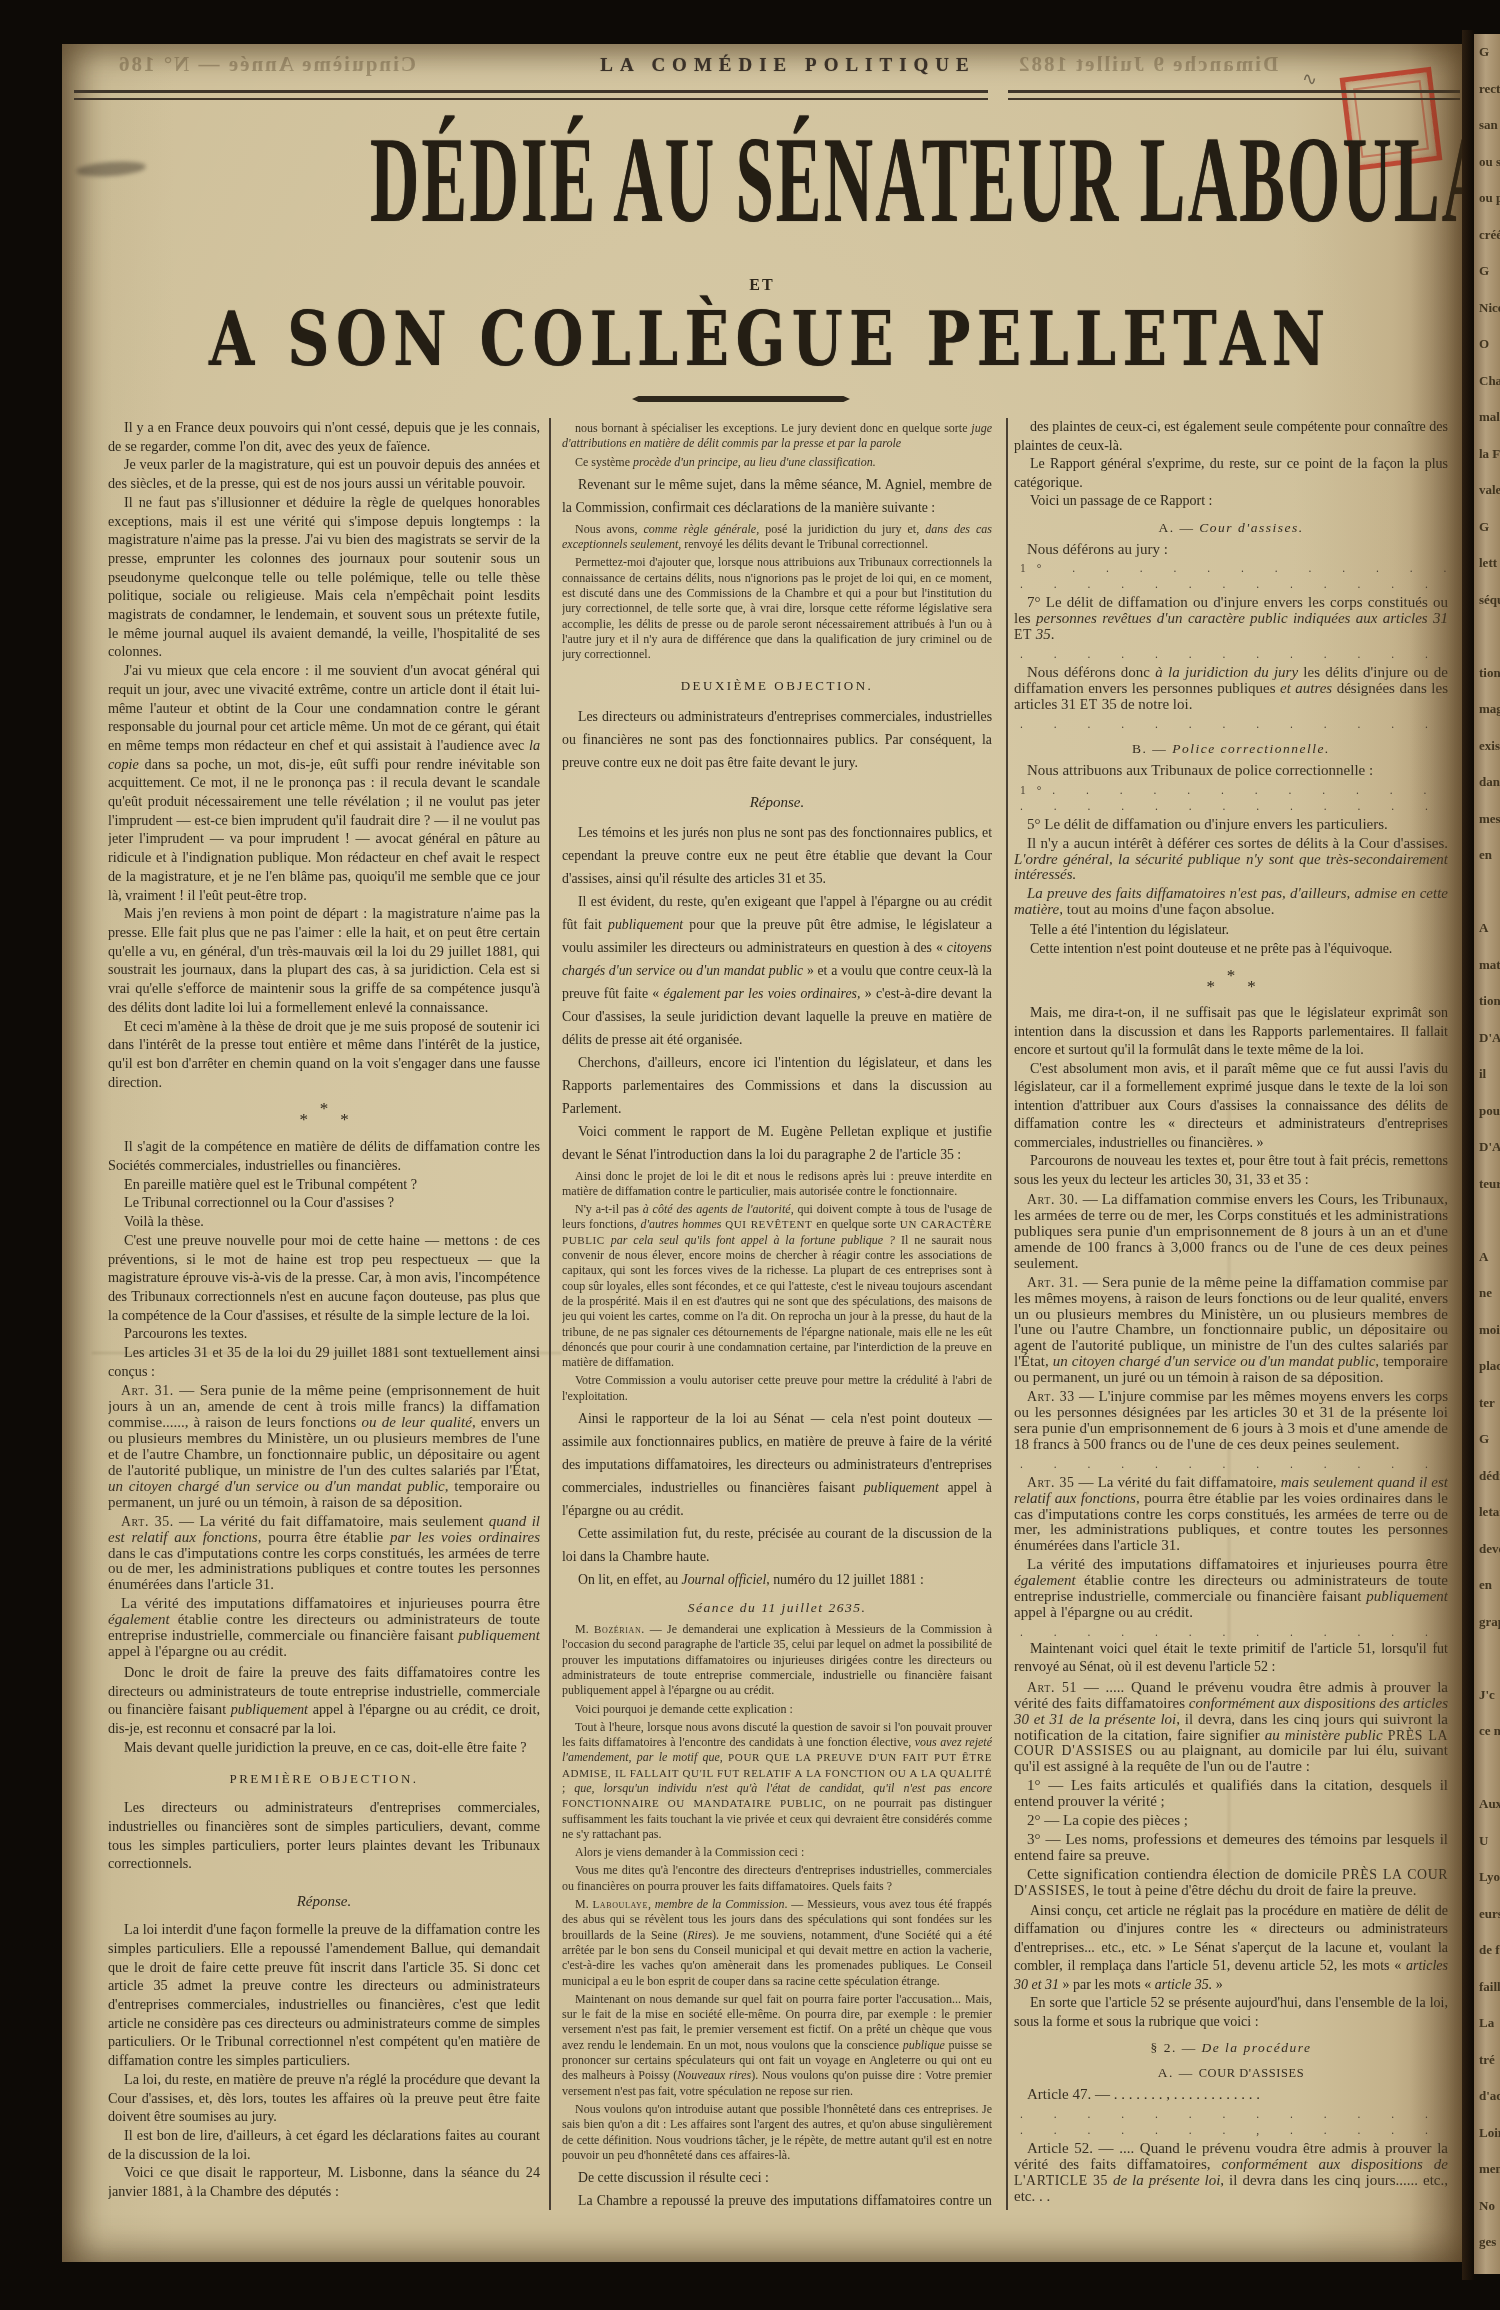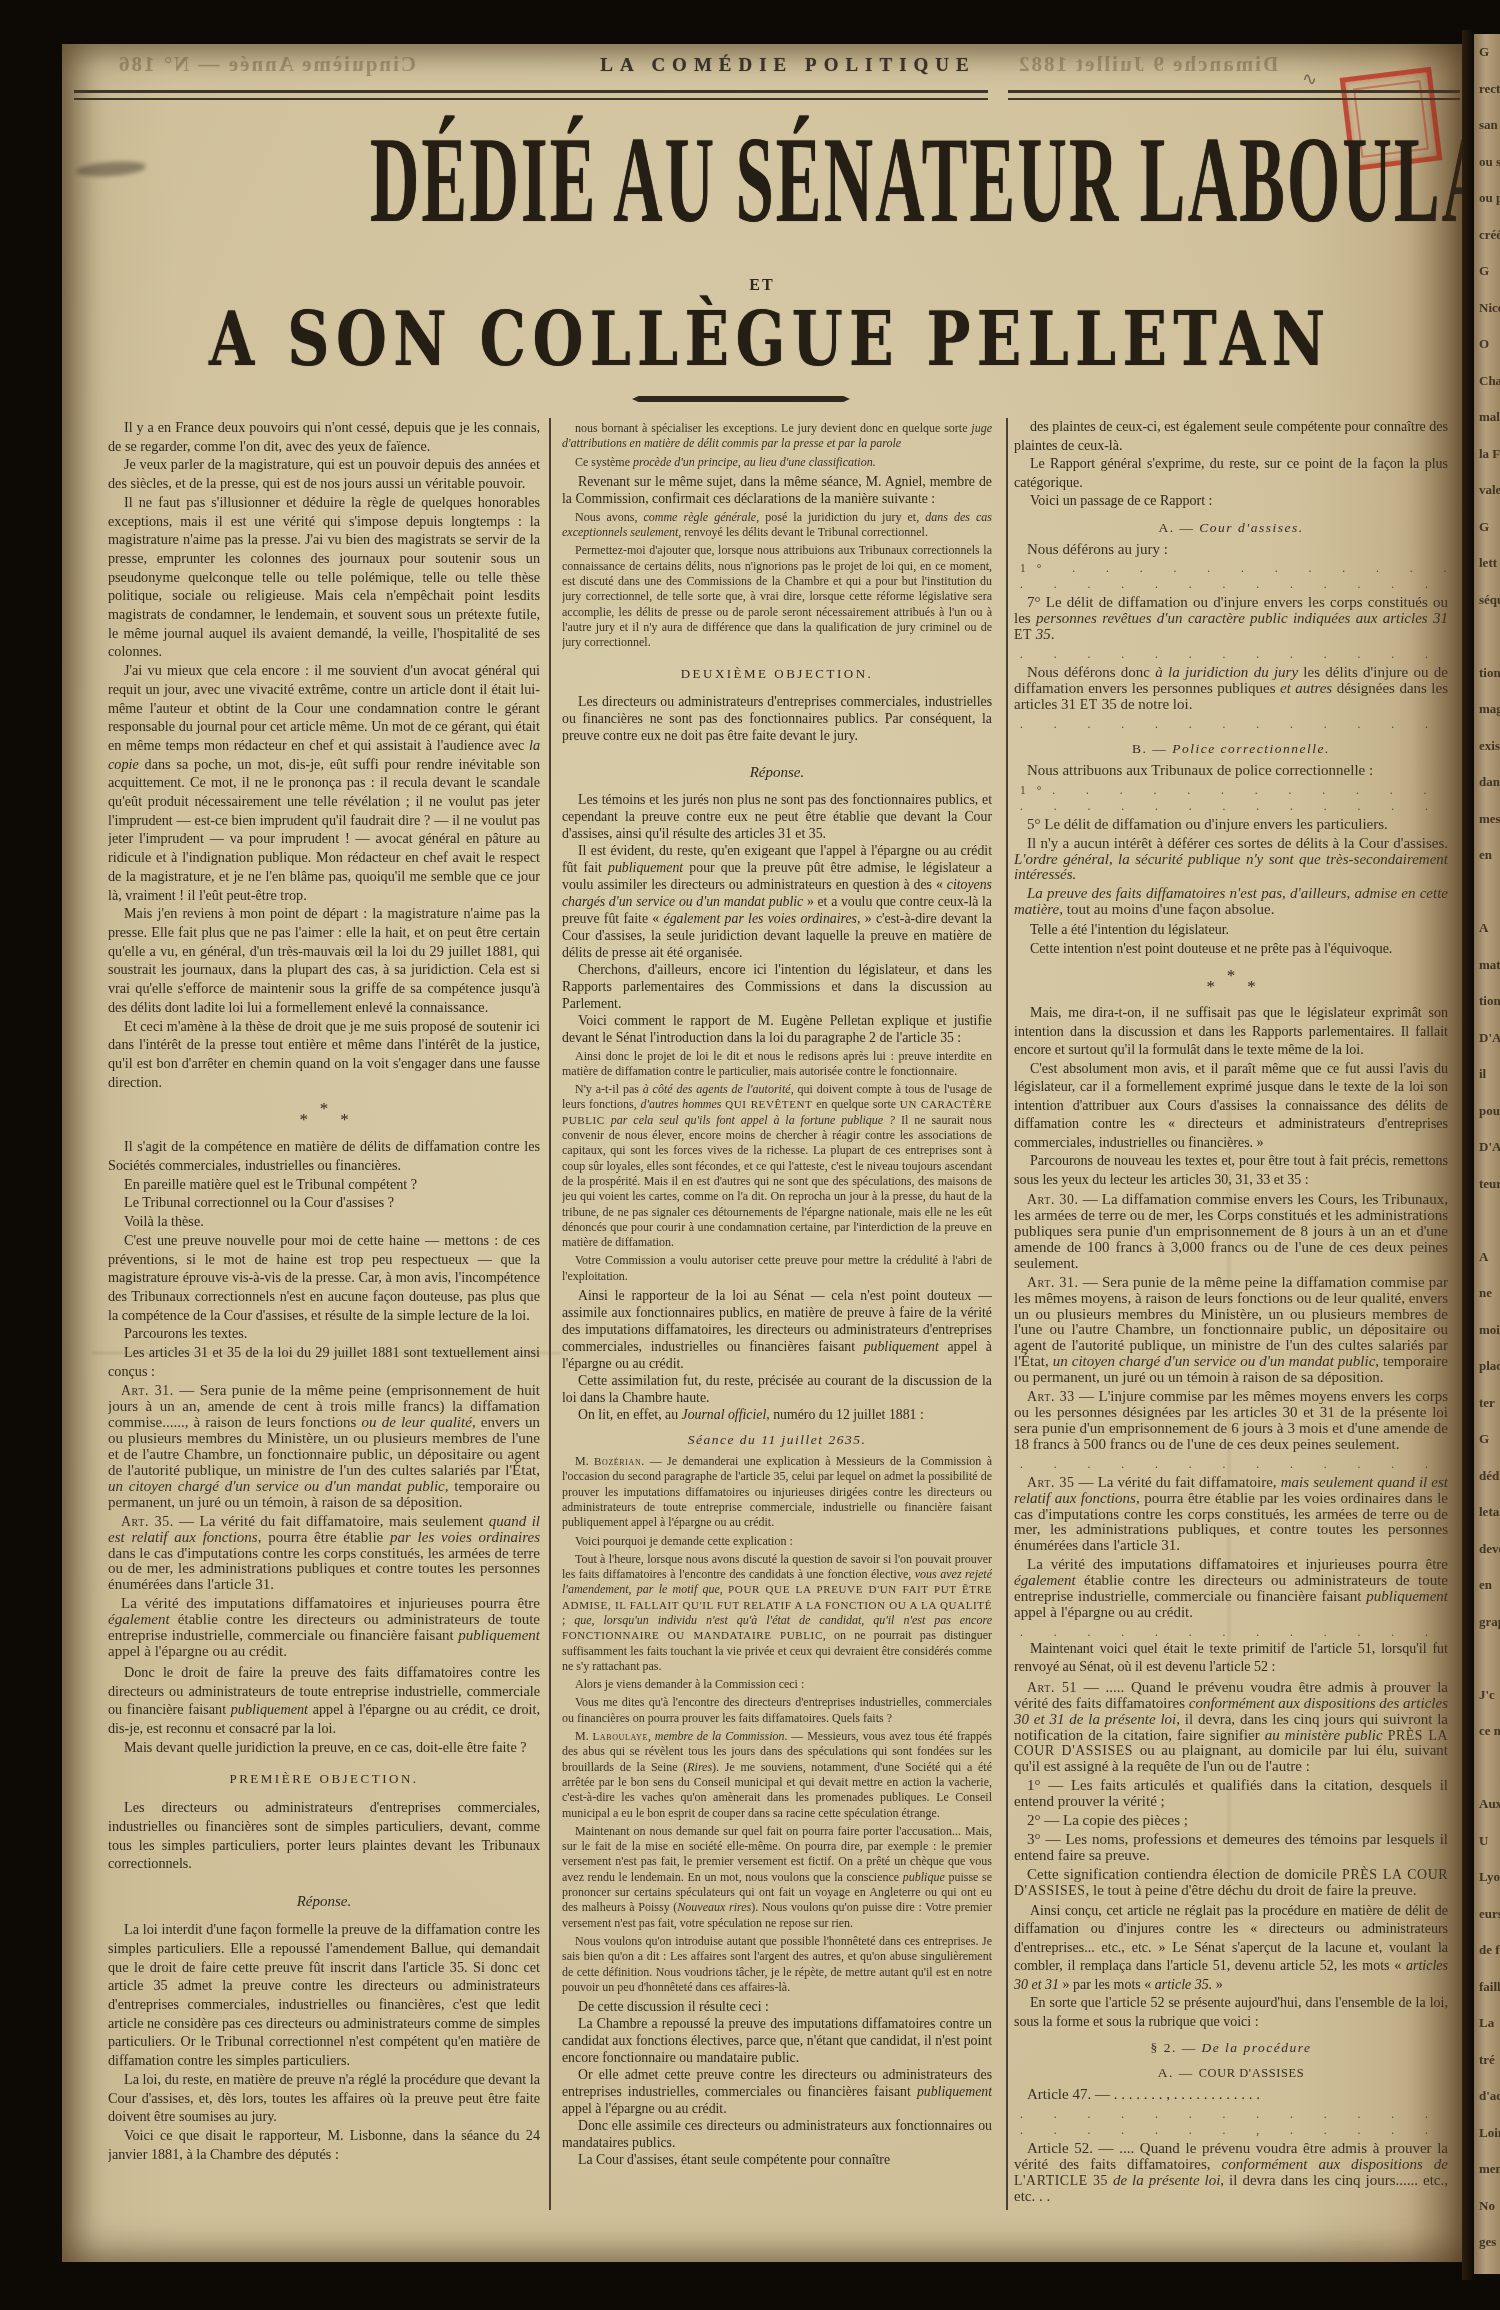--- a/index.html
+++ b/index.html
@@ -78,21 +78,21 @@
   .colrule{position:absolute;top:374px;width:2px;height:1792px;background:#4a4034;}
   .colrule.r1{left:487px;}
   .colrule.r2{left:944px;}
   .col{position:absolute;top:374px;height:1792px;overflow:hidden;text-align:justify;}
   .col1{left:46px;width:432px;}
   .col2{left:500px;width:430px;}
   .col3{left:952px;width:434px;}
   .blk{margin:0;}
   .p{font-size:14.2px;line-height:18.7px;text-indent:16px;color:#2f281c;}
   .q{font-size:15px;line-height:15.9px;text-indent:13px;color:#372f22;margin:3px 0;}
-  .col2 .p{font-size:13.8px;line-height:17px;}
+  .col2 .p{font-size:13.8px;line-height:23px;}
   .col2 .q{font-size:12px;line-height:15.3px;}
   .col3 .p{font-size:14px;line-height:18.5px;}
   .sh{font-size:13px;letter-spacing:2.5px;text-align:center;text-indent:0;margin:15px 0 11px;color:#2f281c;}
   .shi{font-style:italic;font-size:15px;text-align:center;text-indent:0;margin:20px 0 10px;color:#2f281c;}
   .qc{font-size:13.5px;text-align:center;text-indent:0;margin:9px 0 6px;color:#332b1f;letter-spacing:1.5px;}
   .dots{white-space:nowrap;overflow:hidden;letter-spacing:11px;word-spacing:6px;
     font-size:11.5px;line-height:16px;color:#4a4034;text-indent:6px;}
   .stars{text-align:center;margin:12px 0;line-height:11px;color:#2f281c;}
   .stars .row1{display:block;font-size:17px;}
   .stars .row2{display:block;font-size:17px;letter-spacing:14px;padding-left:14px;}
@@ -151,20 +151,21 @@
       <div class="blk q"><span class="sc">Art. 31.</span> — Sera punie de la même peine (emprisonnement de huit jours à un an, amende de cent à trois mille francs) la diffamation commise......, à raison de leurs fonctions <i>ou de leur qualité</i>, envers un ou plusieurs membres du Ministère, un ou plusieurs membres de l'une et de l'autre Chambre, un fonctionnaire public, un dépositaire ou agent de l'autorité publique, un ministre de l'un des cultes salariés par l'État, <i>un citoyen chargé d'un service ou d'un mandat public</i>, temporaire ou permanent, un juré ou un témoin, à raison de sa déposition.</div>
       <div class="blk q"><span class="sc">Art. 35.</span> — La vérité du fait diffamatoire, mais seulement <i>quand il est relatif aux fonctions</i>, pourra être établie <i>par les voies ordinaires</i> dans le cas d'imputations contre les corps constitués, les armées de terre ou de mer, les administrations publiques et contre toutes les personnes énumérées dans l'article 31.</div>
       <div class="blk q">La vérité des imputations diffamatoires et injurieuses pourra être <i>également</i> établie contre les directeurs ou administrateurs de toute entreprise industrielle, commerciale ou financière faisant <i>publiquement</i> appel à l'épargne ou au crédit.</div>
       <div class="blk p">Donc le droit de faire la preuve des faits diffamatoires contre les directeurs ou administrateurs de toute entreprise industrielle, commerciale ou financière faisant <i>publiquement</i> appel à l'épargne ou au crédit, ce droit, dis-je, est reconnu et consacré par la loi.</div>
       <div class="blk p">Mais devant quelle juridiction la preuve, en ce cas, doit-elle être faite ?</div>
       <div class="blk sh">PREMIÈRE OBJECTION.</div>
       <div class="blk p">Les directeurs ou administrateurs d'entreprises commerciales, industrielles ou financières sont de simples particuliers, devant, comme tous les simples particuliers, porter leurs plaintes devant les Tribunaux correctionnels.</div>
       <div class="blk shi">Réponse.</div>
       <div class="blk p">La loi interdit d'une façon formelle la preuve de la diffamation contre les simples particuliers. Elle a repoussé l'amendement Ballue, qui demandait que le droit de faire cette preuve fût inscrit dans l'article 35. Si donc cet article 35 admet la preuve contre les directeurs ou administrateurs d'entreprises commerciales, industrielles ou financières, c'est que ledit article ne considère pas ces directeurs ou administrateurs comme de simples particuliers. Or le Tribunal correctionnel n'est compétent qu'en matière de diffamation contre les simples particuliers.</div>
       <div class="blk p">La loi, du reste, en matière de preuve n'a réglé la procédure que devant la Cour d'assises, et, dès lors, toutes les affaires où la preuve peut être faite doivent être soumises au jury.</div>
+      <div class="blk p">Il est bon de lire, d'ailleurs, à cet égard les déclarations faites au courant de la discussion de la loi.</div>
       <div class="blk p">Voici ce que disait le rapporteur, M. Lisbonne, dans la séance du 24 janvier 1881, à la Chambre des députés :</div>
     </div>
   <div class="col col2">
       <div class="blk q">nous bornant à spécialiser les exceptions. Le jury devient donc en quelque sorte <i>juge d'attributions en matière de délit commis par la presse et par la parole</i></div>
       <div class="blk q">Ce système <i>procède d'un principe, au lieu d'une classification.</i></div>
       <div class="blk p">Revenant sur le même sujet, dans la même séance, M. Agniel, membre de la Commission, confirmait ces déclarations de la manière suivante :</div>
       <div class="blk q">Nous avons, <i>comme règle générale,</i> posé la juridiction du jury et, <i>dans des cas exceptionnels seulement,</i> renvoyé les délits devant le Tribunal correctionnel.</div>
       <div class="blk q">Permettez-moi d'ajouter que, lorsque nous attribuions aux Tribunaux correctionnels la connaissance de certains délits, nous n'ignorions pas le projet de loi qui, en ce moment, est discuté dans une des Commissions de la Chambre et qui a pour but l'institution du jury correctionnel, de telle sorte que, à vrai dire, lorsque cette réforme législative sera accomplie, les délits de presse ou de parole seront nécessairement attribués à l'un ou à l'autre jury et il n'y aura de différence que dans la qualification de jury criminel ou de jury correctionnel.</div>
       <div class="blk sh">DEUXIÈME OBJECTION.</div>
       <div class="blk p">Les directeurs ou administrateurs d'entreprises commerciales, industrielles ou financières ne sont pas des fonctionnaires publics. Par conséquent, la preuve contre eux ne doit pas être faite devant le jury.</div>

